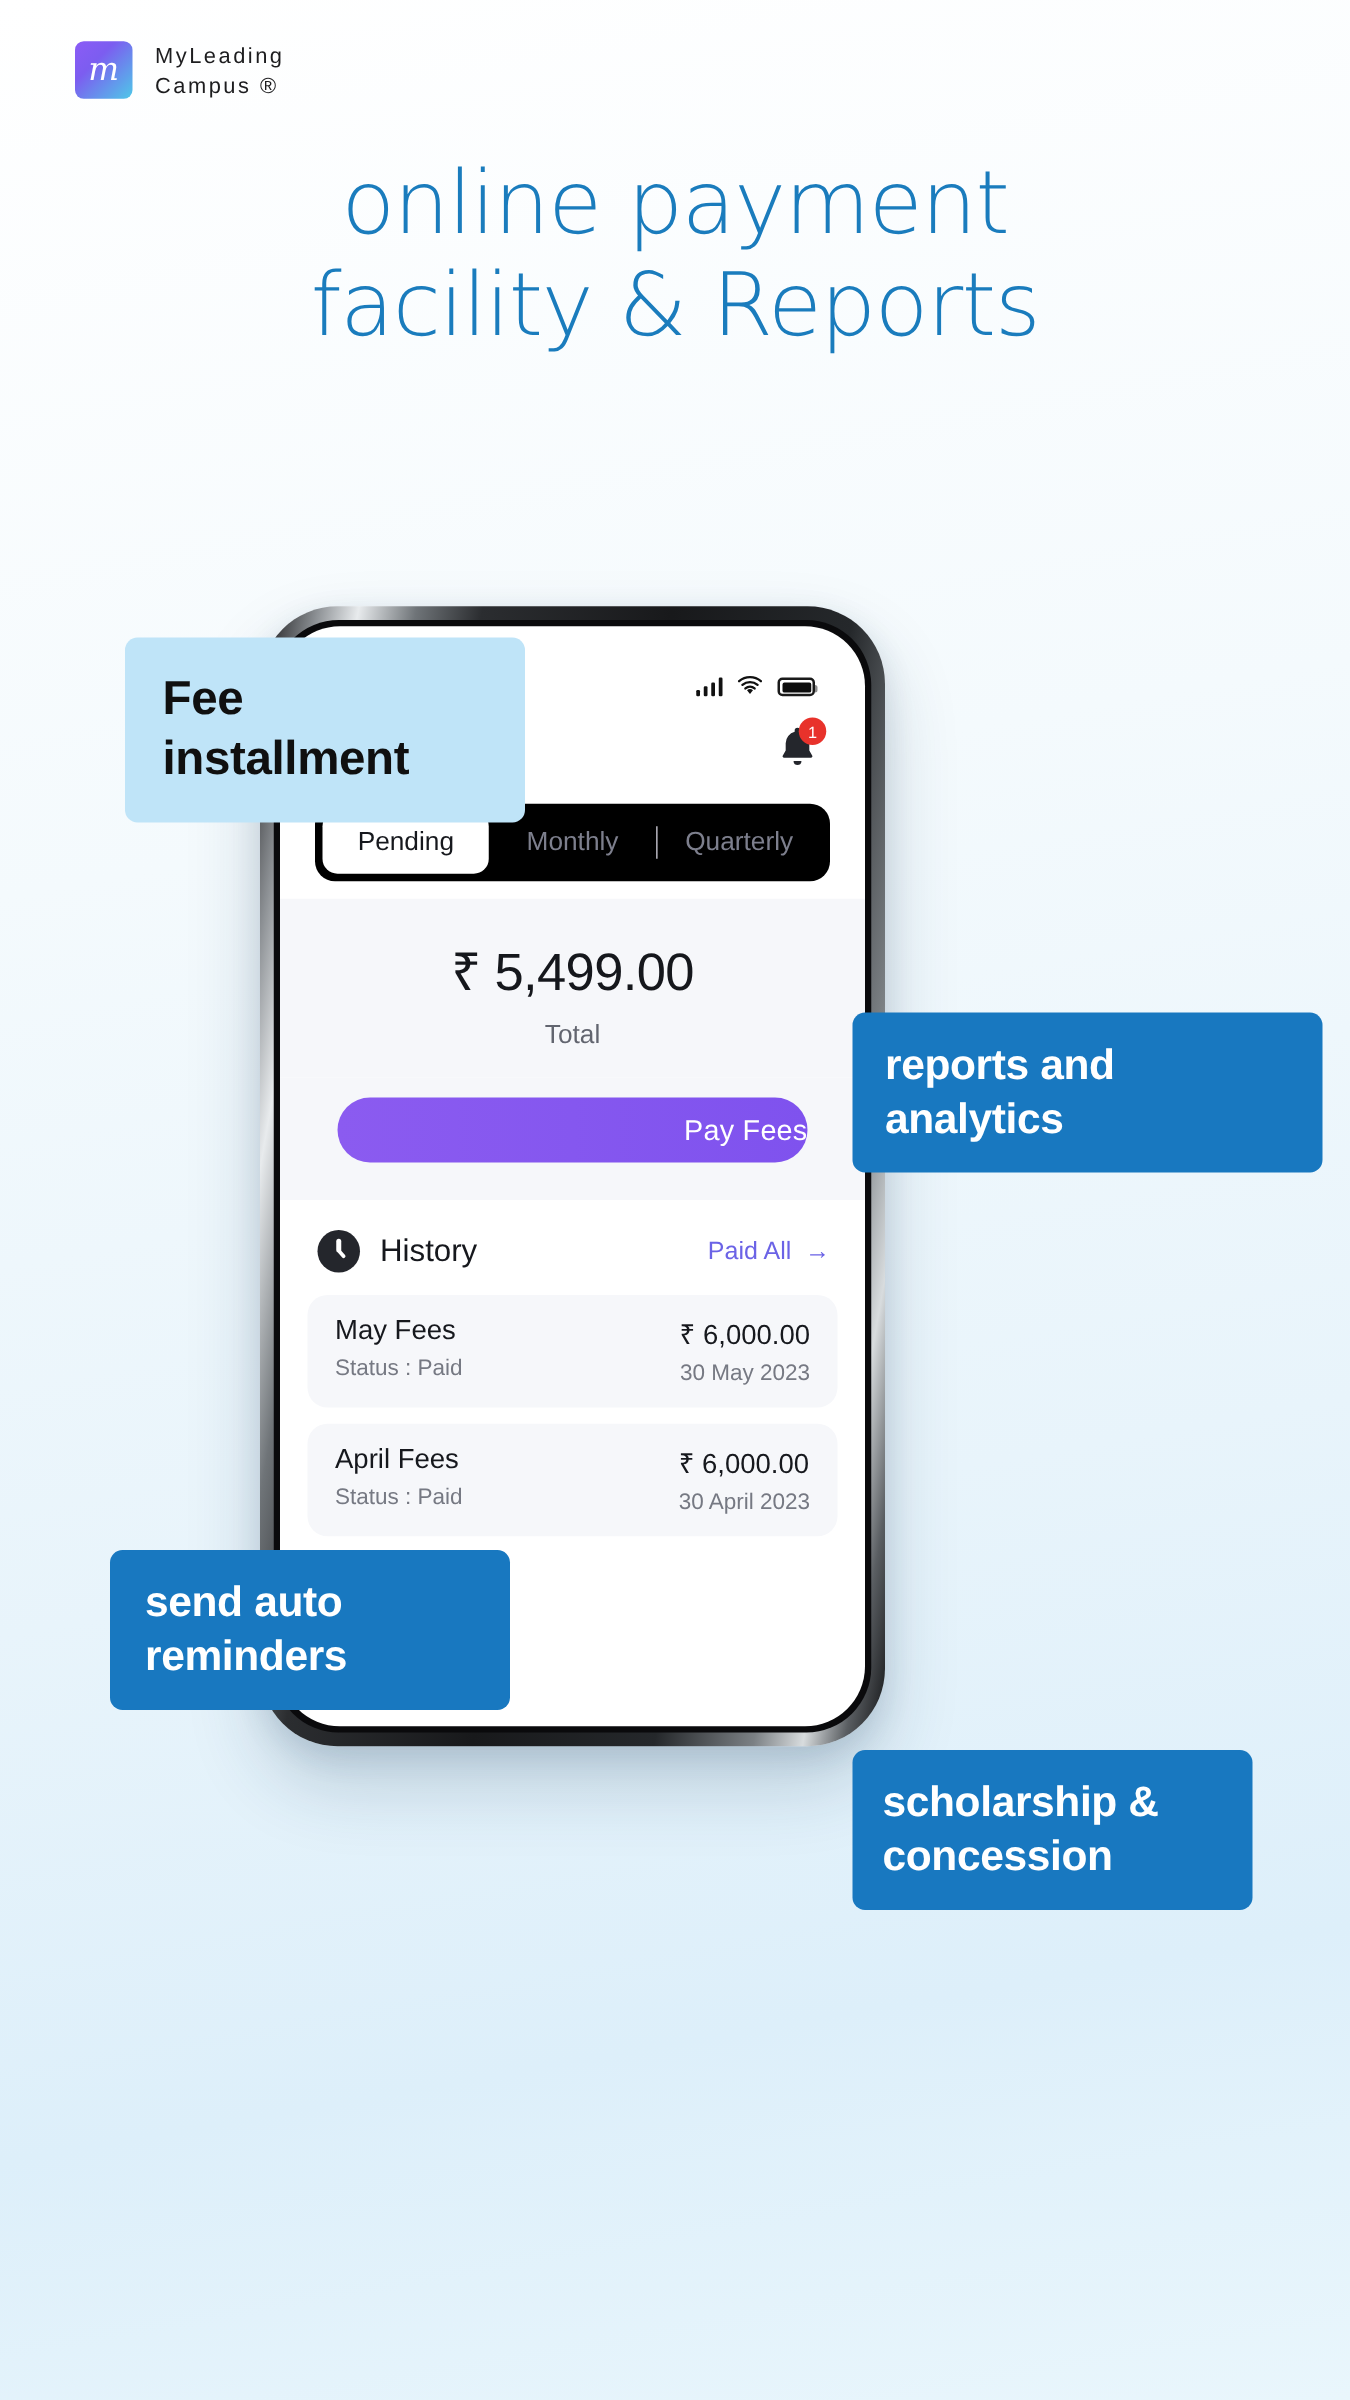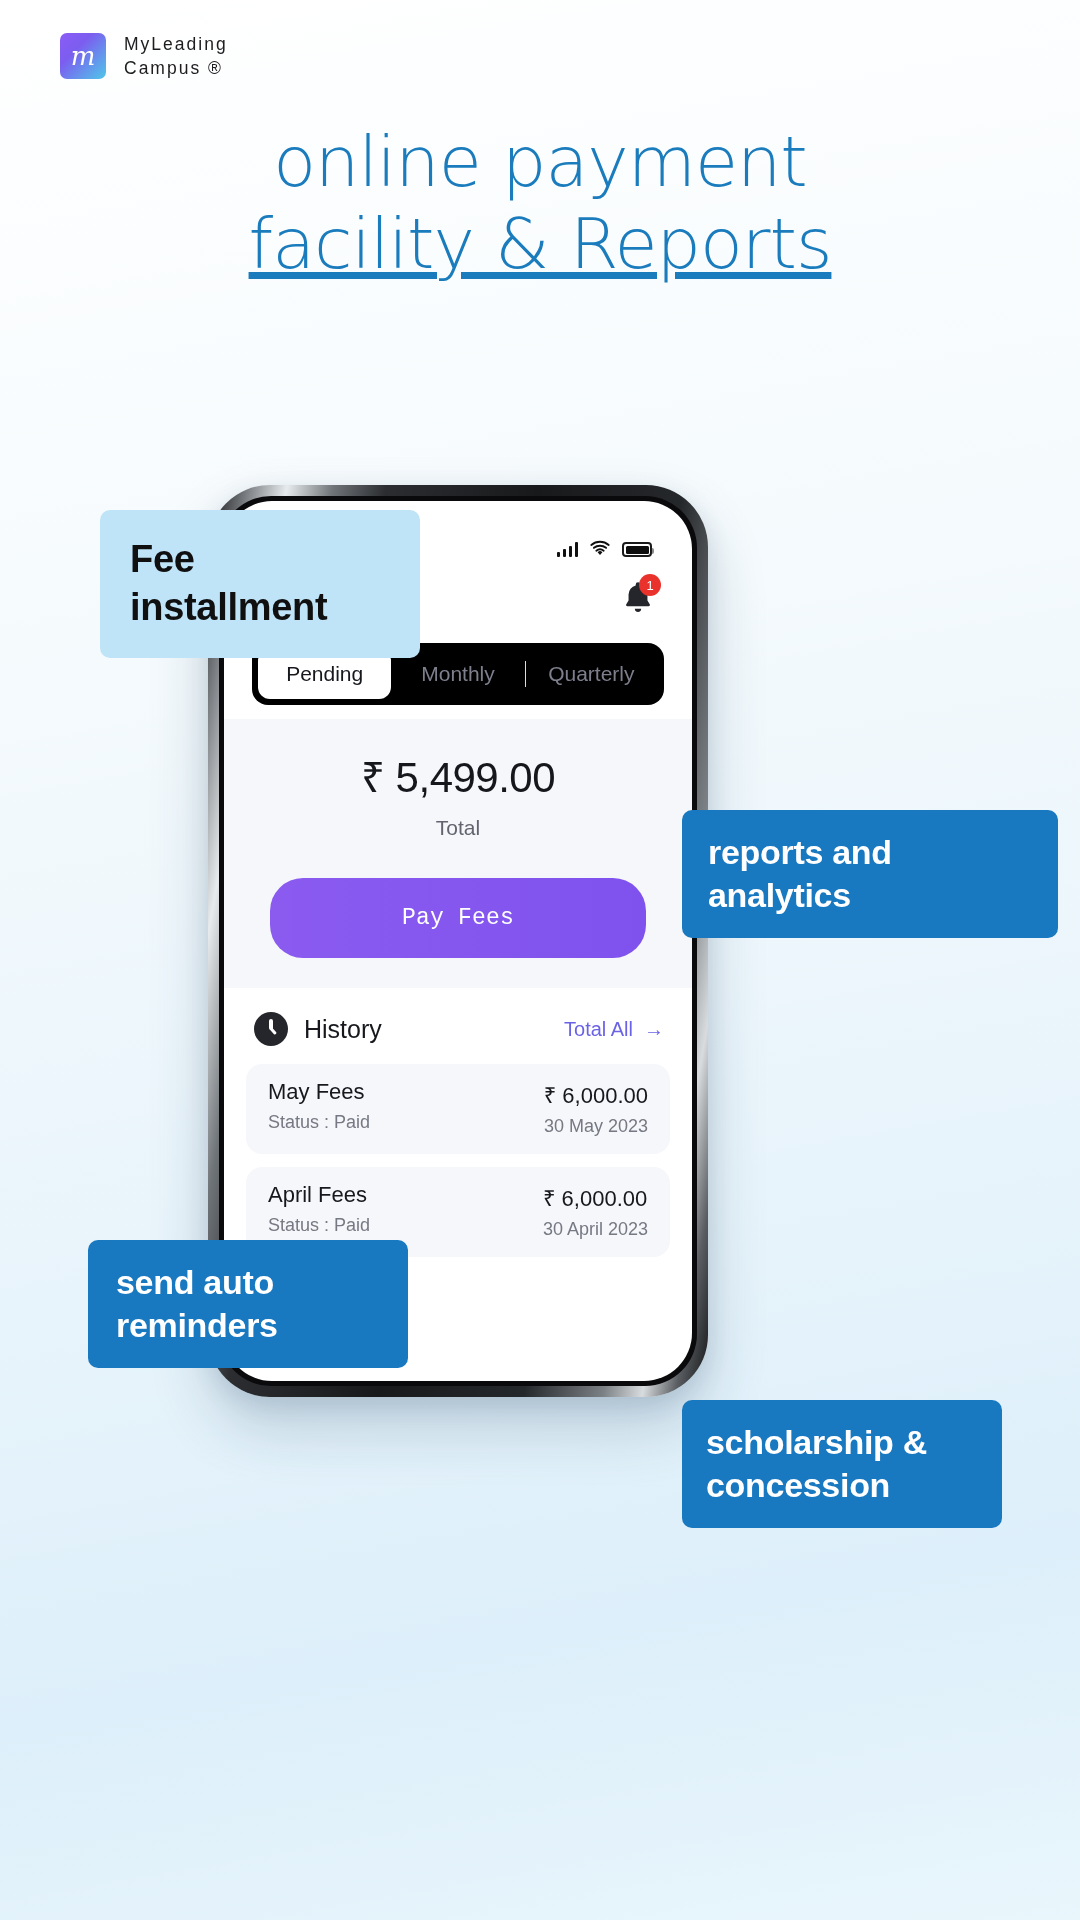--- a/index.html
+++ b/index.html
@@ -26,21 +26,21 @@
   }
 
   
   .headline {
     position: absolute; top: 122px; left: 0; width: 1080px;
     text-align: center; color: #1a7cbd;
     font-family: "DejaVu Sans", sans-serif;
     font-weight: 300; font-size: 70px; line-height: 1.17;
     letter-spacing: -1px;
   }
-  .headline .l2 { display: block; text-decoration: underline; }
+  .headline .l2 { display: block; }
 
   
   .phone {
     position: absolute; left: 208px; top: 485px;
     width: 500px; height: 912px;
     border-radius: 62px;
     background: linear-gradient(100deg,#0d0d0f 0%,#8c9094 7%,#e8ebed 12%,#6f7478 19%,#2b2d30 27%,#18191b 50%,#25282b 72%,#7b8084 84%,#d8dcde 90%,#5a5e62 95%,#101113 100%);
     padding: 11px;
     box-shadow: 0 30px 60px rgba(25,60,90,.20), 0 8px 24px rgba(25,60,90,.12);
   }
@@ -118,24 +118,25 @@
   }
   .detail-row {
     display: flex; justify-content: space-between; align-items: center;
     font-size: 20px; color: #6d707a; padding: 9px 0;
   }
   .detail-row .val { color: #1d1f26; }
 
   
   .pay-wrap { background: #f6f7fa; padding: 16px 46px 30px; }
   .pay-btn {
-    width: 100%; height: 80px; border-radius: 33px; border: 0;
+    width: 100%; height: 52px; border-radius: 33px; border: 0;
     background: linear-gradient(90deg,#8b5bf0 0%, #8557ef 50%, #7f52ee 100%);
-    color: #fff; font-size: 23px; font-family: Liberation Mono, monospace; letter-spacing: .2px;
+    color: #fff; font-size: 23px; font-family: Liberation Sans, sans-serif; letter-spacing: .2px;
     cursor: pointer;
+    text-align: right;
   }
 
   
   .history-head {
     display: flex; align-items: center; justify-content: space-between;
     padding: 24px 28px 18px 30px;
   }
   .history-left { display: flex; align-items: center; gap: 16px; }
   .clock-icon {
     width: 34px; height: 34px; border-radius: 50%; background: #24262c;
@@ -241,21 +242,21 @@
     <div class="pay-wrap">
       <button class="pay-btn">Pay Fees</button>
     </div>
 
     <div class="history-head">
       <div class="history-left">
         <span class="clock-icon"></span>
         <span class="history-title">History</span>
       </div>
       <div class="view-all">
-        <span>Total All</span>
+        <span>Paid All</span>
         <span>→</span>
       </div>
     </div>
 
     <div class="hist-list">
       <div class="hist-item">
         <div>
           <div class="hist-name">May Fees</div>
           <div class="hist-status">Status : Paid</div>
         </div>

